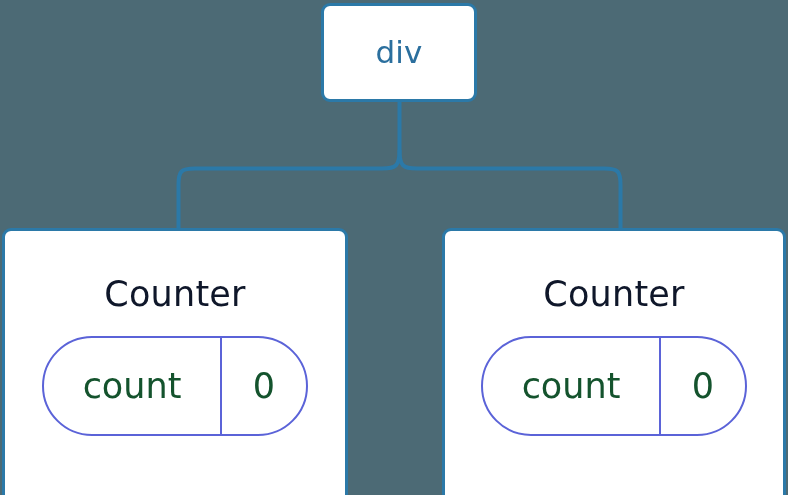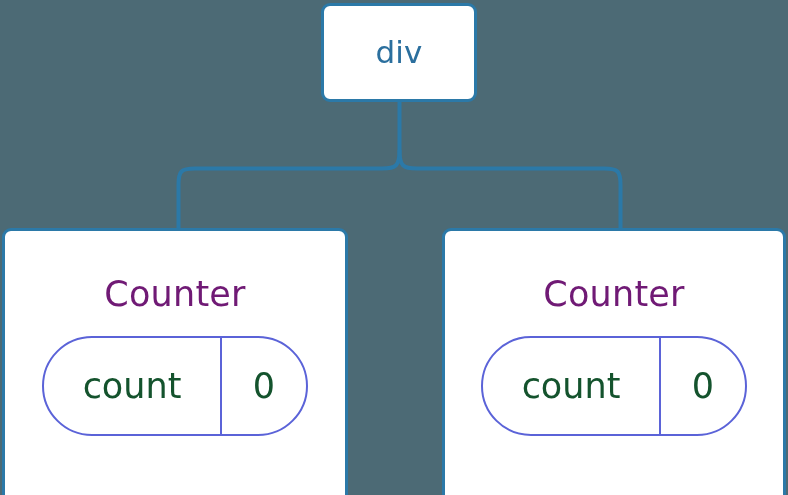--- a/index.html
+++ b/index.html
@@ -68,21 +68,21 @@
   #node-counter-left {
     left: 2px;
     width: 346px;
   }
   #node-counter-right {
     left: 442px;
     width: 344px;
   }
   .component-title {
     margin-top: 46px;
-    color: #701a75;
+    color: #0f172a;
     font-size: 35px;
     line-height: 1;
     letter-spacing: 0.2px;
     white-space: nowrap;
   }
   
   .state-pill {
     position: relative;
     margin-top: 24px;
     width: 266px;

